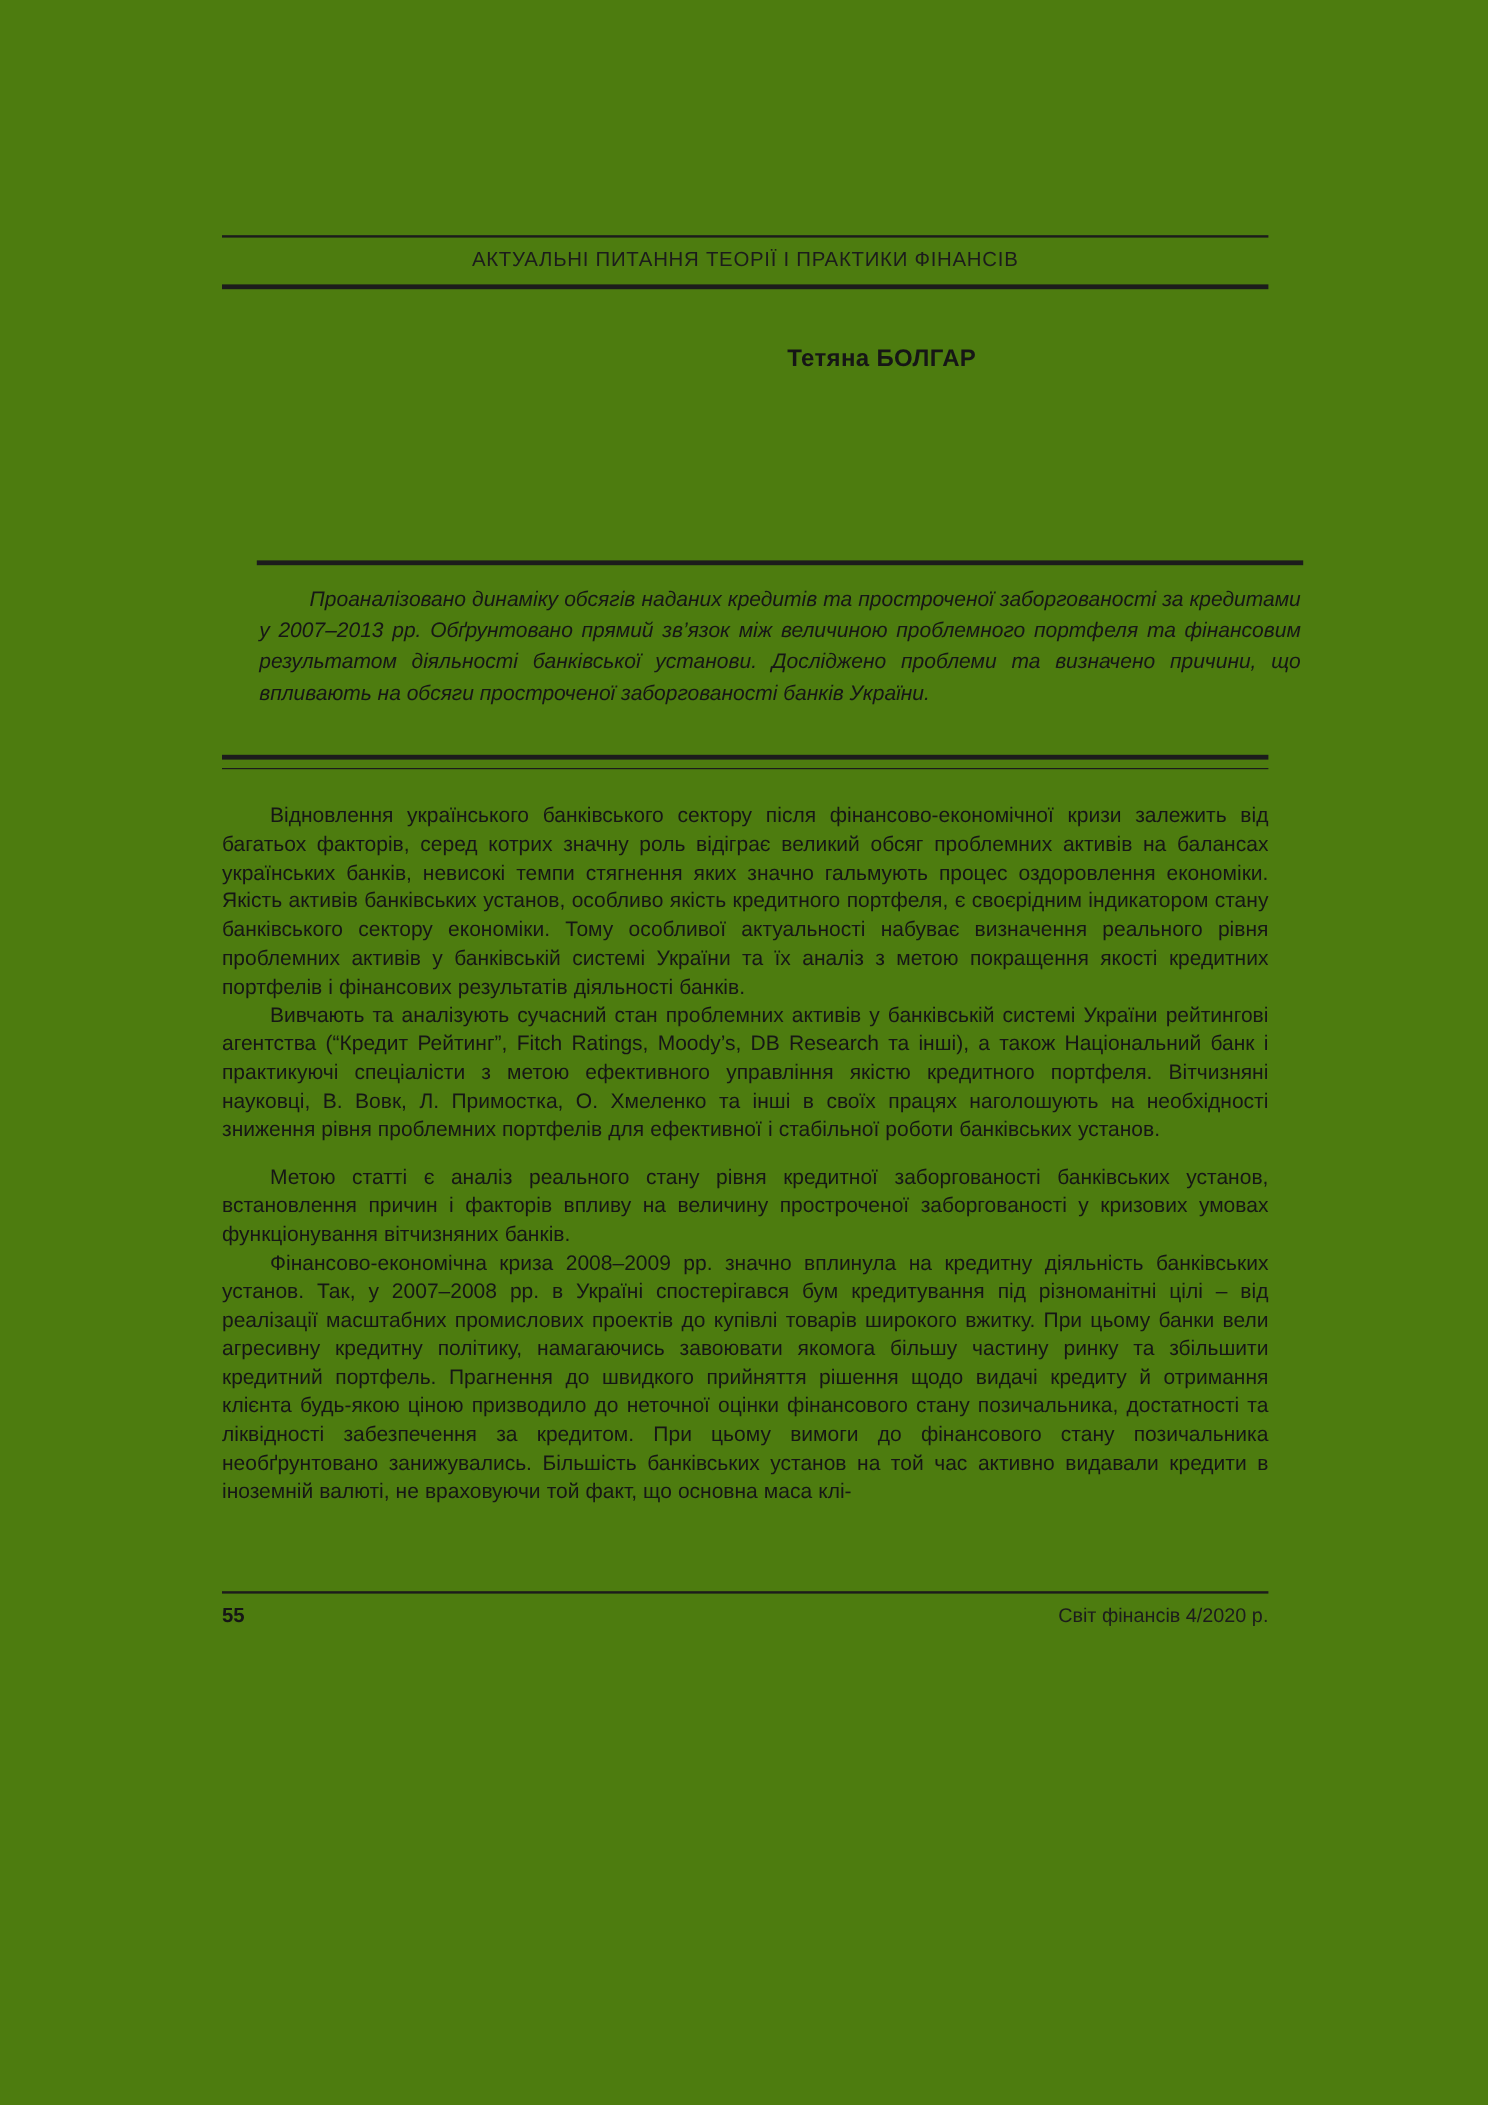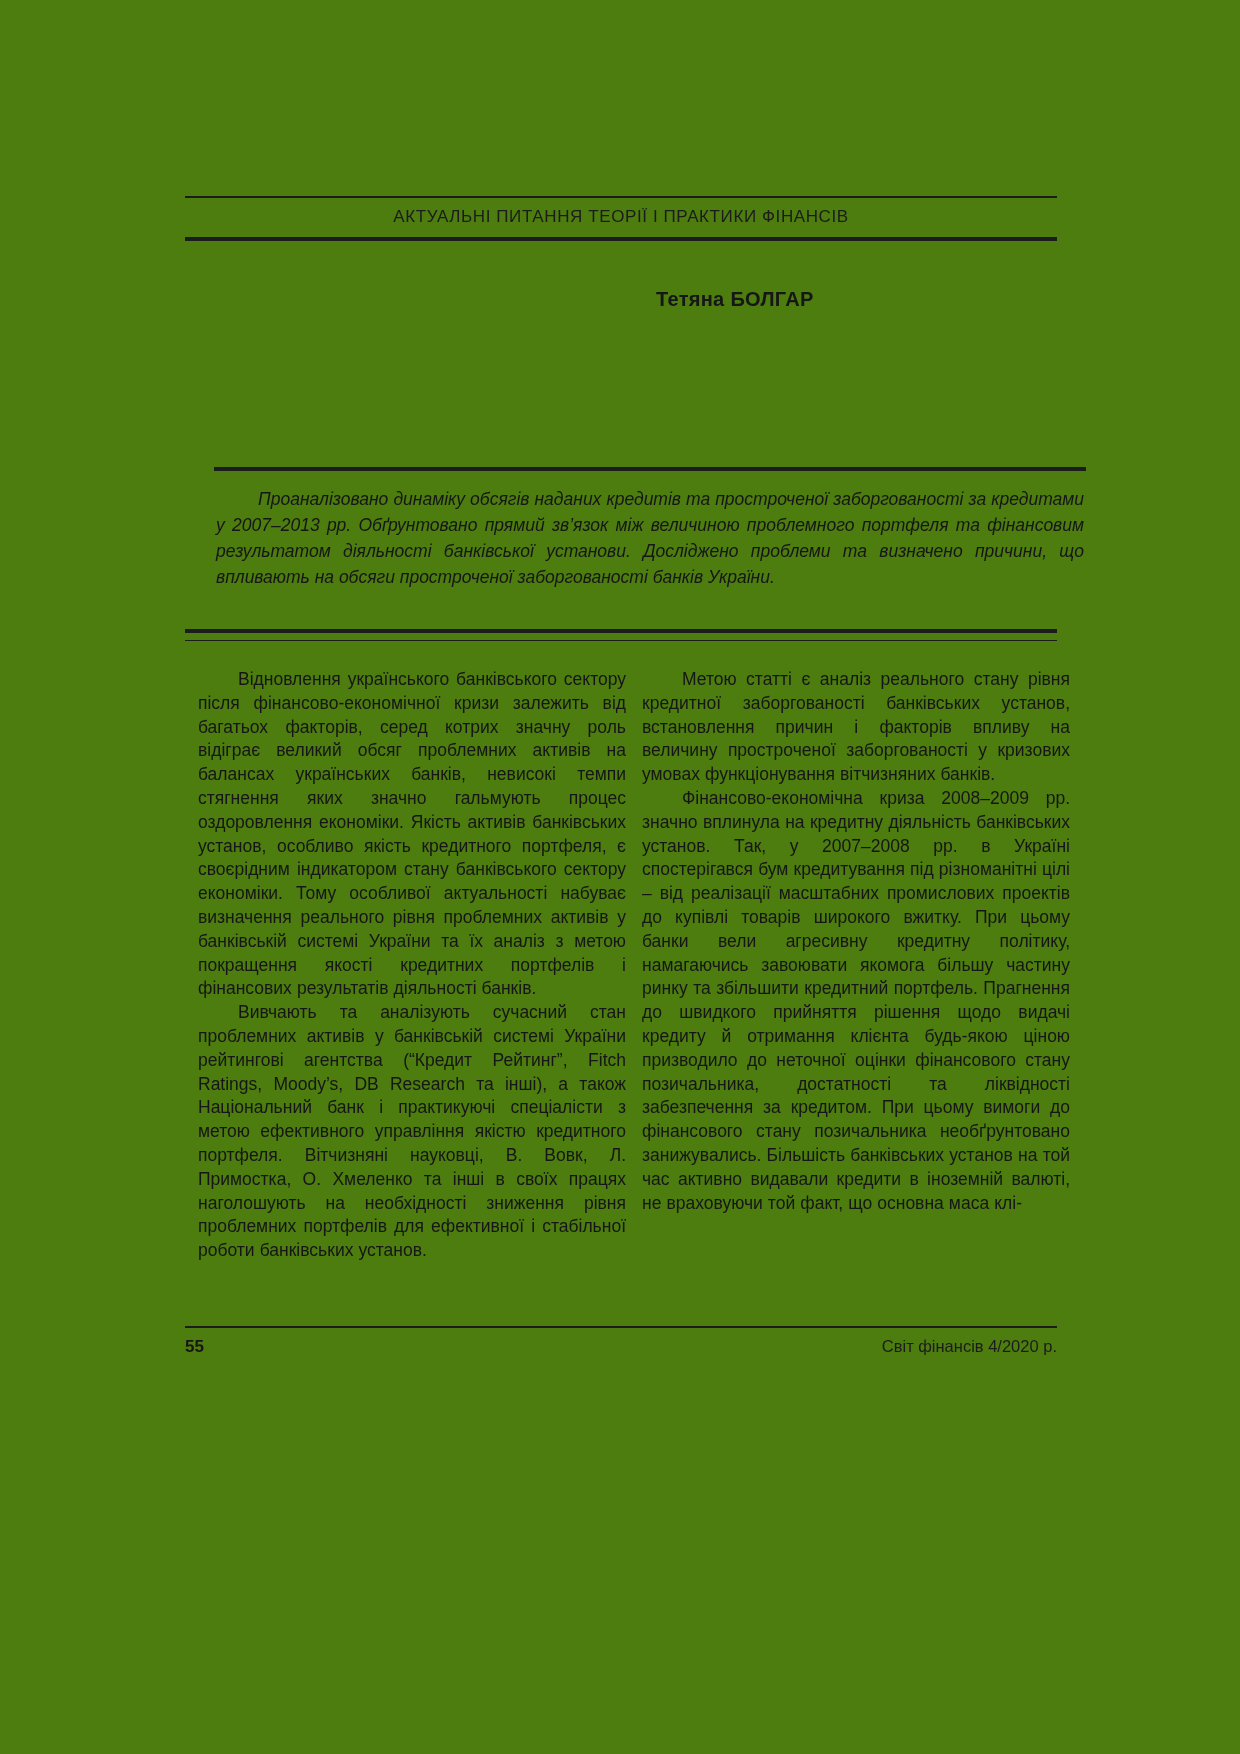--- a/index.html
+++ b/index.html
@@ -95,24 +95,25 @@
     left: 185px;
     width: 872px;
     height: 1px;
     background: #1c1c1c;
   }
 
   
   .columns {
     position: absolute;
     top: 668px;
-    left: 198px;
+    left: 185px;
     width: 872px;
     display: flex;
     gap: 16px;
+    flex-direction: column;
   }
   .col { flex: 1 1 0; }
   .col p {
     margin: 0;
     font-size: 17.5px;
     line-height: 23.8px;
     text-align: justify;
     text-indent: 40px;
     word-spacing: 0.2px;
   }

